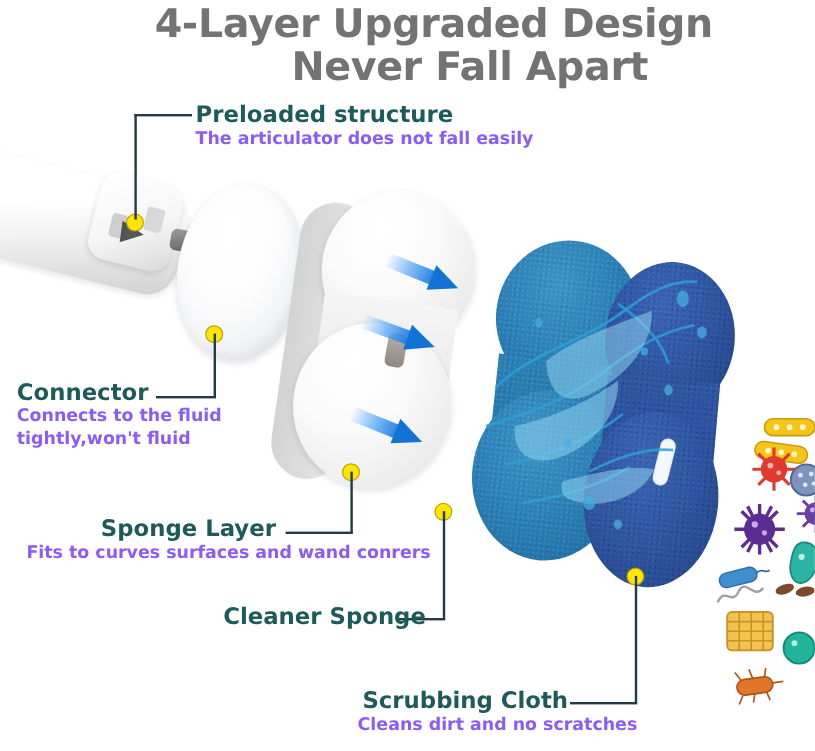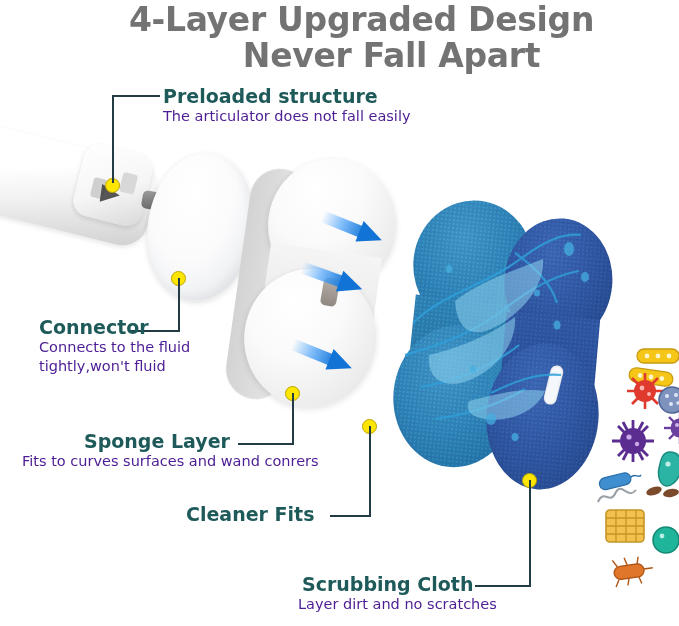--- a/index.html
+++ b/index.html
@@ -28,24 +28,24 @@
   
   .callout{position:absolute;}
   .callout .head{
     color:#1f5a5a;
     font-weight:bold;
     font-size:19px;
     line-height:22px;
     white-space:nowrap;
   }
   .callout .sub{
-    color:#4c1d95;
+    color:#8b5cf6;
     font-size:14.5px;
     line-height:19px;
-    font-weight:normal;
+    font-weight:bold;
     white-space:nowrap;
   }
 
   
   .leader{position:absolute;background:#233b45;}
   .leader.h{height:2px;}
   .leader.v{width:2px;}
   .dot{
     position:absolute;width:15px;height:15px;border-radius:50%;
     background:#ffe600;border:1.5px solid #b9a400;
@@ -402,33 +402,33 @@
 
   <div class="dot" style="left:522px;top:473px;"></div>
   <div class="leader v" style="left:529px;top:480px;height:106px;"></div>
   <div class="leader h" style="left:475px;top:585px;width:56px;"></div>
 
   <div class="callout" style="left:163px;top:85px;">
     <div class="head">Preloaded structure</div>
     <div class="sub">The articulator does not fall easily</div>
   </div>
 
-  <div class="callout" style="left:39px;top:316px;">
+  <div class="callout" style="left:14px;top:316px;">
     <div class="head">Connector</div>
     <div class="sub">Connects to the fluid</div>
     <div class="sub">tightly,won't fluid</div>
   </div>
 
   <div class="callout" style="left:84px;top:430px;">
     <div class="head">Sponge Layer</div>
     <div class="sub" style="margin-left:-62px;">Fits to curves surfaces and wand conrers</div>
   </div>
 
   <div class="callout" style="left:186px;top:503px;">
-    <div class="head">Cleaner Fits</div>
+    <div class="head">Cleaner Sponge</div>
   </div>
 
   <div class="callout" style="left:302px;top:573px;">
     <div class="head">Scrubbing Cloth</div>
-    <div class="sub" style="margin-left:-4px;">Layer dirt and no scratches</div>
+    <div class="sub" style="margin-left:-4px;">Cleans dirt and no scratches</div>
   </div>
 
 </div>
 
 </body></html>

